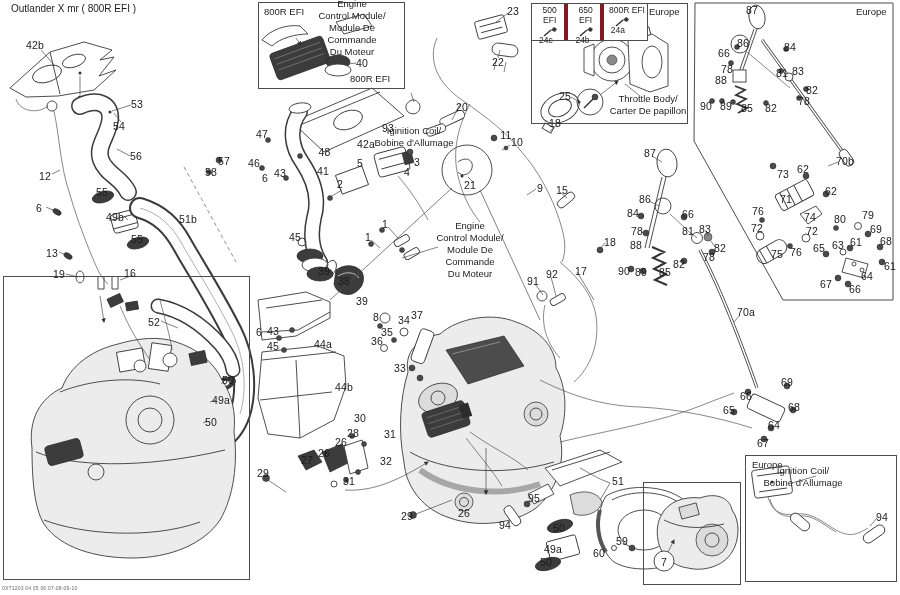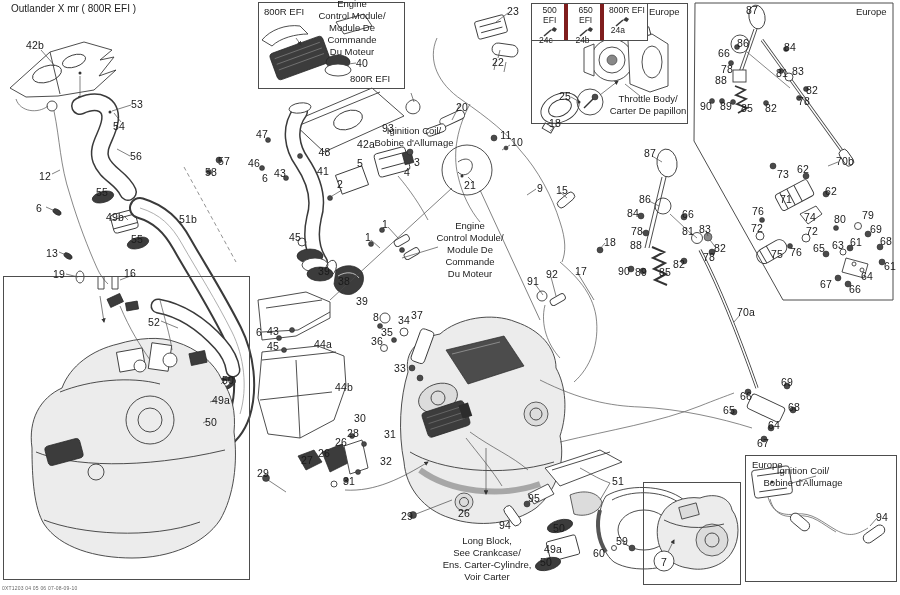--- a/index.html
+++ b/index.html
@@ -500,24 +500,20 @@
 Du Moteur</div>
 <div class="ann" style="left:648px;top:105px;">Throttle Body/
 Carter De papillon</div>
 <div class="ann" style="left:414px;top:137px;">Iginition Coil/
 Bobine d'Allumage</div>
 <div class="ann" style="left:470px;top:250px;">Engine
 Control Module/
 Module De
 Commande
 Du Moteur</div>
-<div class="ann" style="left:487px;top:559px;">Long Block,
-See Crankcase/
-Ens. Carter-Cylindre,
-Voir Carter</div>
 <div class="ann" style="left:803px;top:477px;">Ignition Coil/
 Bobine d'Allumage</div>
 
 <div id="callouts">
       <span class="callout" style="left: 35px; top: 45px;">42b</span>
       <span class="callout" style="left: 137px; top: 104px;">53</span>
       <span class="callout" style="left: 119px; top: 126px;">54</span>
       <span class="callout" style="left: 136px; top: 156px;">56</span>
       <span class="callout" style="left: 224px; top: 161px;">57</span>
       <span class="callout" style="left: 211px; top: 172px;">58</span>

